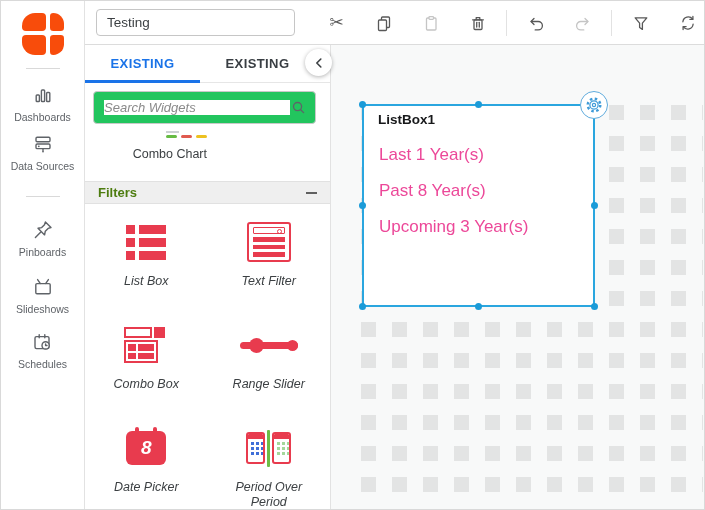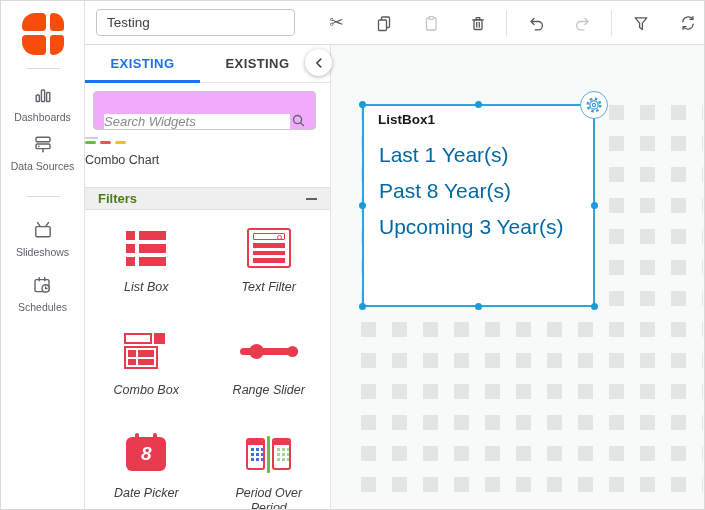--- a/index.html
+++ b/index.html
@@ -40,25 +40,25 @@
 
   .content { flex:1; display:flex; min-height:0; }
 
   
   .panel { width:246px; flex:0 0 246px; border-right:1px solid #e2e2e2; background:#fff; position:relative; }
   .tabs { display:flex; height:38px; border-bottom:1px solid #e6e6e6; }
   .tab { width:115px; display:flex; align-items:center; justify-content:center; font-size:13px; font-weight:bold; letter-spacing:.4px; color:#393e43; cursor:pointer; position:relative; }
   .tab.active { color:#1a73e8; }
   .tab.active::after { content:""; position:absolute; left:0; right:0; bottom:-1px; height:3px; background:#1a73e8; }
   .collapse-btn { position:absolute; top:4px; left:220px; width:27px; height:27px; border-radius:50%; background:#fff; box-shadow:0 1px 4px rgba(0,0,0,.3); display:flex; align-items:center; justify-content:center; cursor:pointer; z-index:6; border:none; }
-  .search-box { margin:8px 14px 0 8px; height:39px; border:1px solid #c9c9c9; border-radius:4px; display:flex; align-items:flex-end; padding:0 8px 0 10px; background:#f0abfc; }
+  .search-box { margin:8px 14px 0 8px; height:33px; border:1px solid #c9c9c9; border-radius:4px; display:flex; align-items:center; padding:0 8px 0 10px; background:#22c55e; }
   .search-box input { flex:1; border:none; outline:none; font-style:italic; font-size:13px; color:#555; font-family:inherit; min-width:0; }
   .search-box input::placeholder { color:#8a8a8a; font-style:italic; }
 
-  .combo-partial { width:122px; padding-top:7px; height:57px; display:flex; flex-direction:column; align-items:flex-start; cursor:pointer; }
+  .combo-partial { width:122px; padding-top:7px; height:57px; display:flex; flex-direction:column; align-items:flex-end; cursor:pointer; }
   .cp-art { width:41px; }
   .mini-axis { width:13px; height:2px; background:#cdd1d4; }
   .dashes { display:flex; gap:4px; margin-top:2px; }
   .dash { width:11px; height:3px; border-radius:1.5px; }
   .dash.g { background:#66bb44; } .dash.r { background:#e05a4f; } .dash.y { background:#edc120; }
   .cp-label { margin-top:9px; font-size:12.5px; color:#3c4043; }
 
   .section-bar { height:23px; background:#efefef; border-top:1px solid #e1e1e1; border-bottom:1px solid #e1e1e1; display:flex; align-items:center; justify-content:space-between; padding:0 13px; }
   .section-title { font-size:13px; font-weight:bold; color:#4d7c0f; }
   .minus-btn { width:11px; height:2px; background:#606060; cursor:pointer; }
@@ -106,21 +106,21 @@
   
   .canvas { flex:1; position:relative; background:#f8f9f9; overflow:hidden; }
   .grid-layer { position:absolute; left:30px; top:60px; right:1px; bottom:6px;
     background-color:#e3e4e4;
     background-image:linear-gradient(#f8f9f9 16px, rgba(0,0,0,0) 16px),
                      linear-gradient(90deg,#f8f9f9 16px, rgba(0,0,0,0) 16px);
     background-size:31px 31px; background-position:-16px -16px; }
   .lbx { position:absolute; left:31px; top:59px; width:233px; height:203px; background:#fff; border:2px solid #2aa6df; z-index:2; }
   .lbx-title { padding:6px 0 0 14px; font-size:13.5px; font-weight:bold; color:#17181a; }
   .lbx-list { margin-top:10px; padding-left:15px; }
-  .lbx-item { height:36px; display:flex; align-items:center; font-size:21px; color:#0369a1; cursor:pointer; }
+  .lbx-item { height:36px; display:flex; align-items:center; font-size:17px; color:#ec4899; cursor:pointer; }
   .handle { position:absolute; width:7px; height:7px; border-radius:50%; background:#1b9bd8; z-index:3; }
   .h-nw{left:-5px;top:-5px;} .h-n{left:calc(50% - 3.5px);top:-5px;} .h-ne{right:-5px;top:-5px;}
   .h-w{left:-5px;top:calc(50% - 3.5px);} .h-e{right:-5px;top:calc(50% - 3.5px);}
   .h-sw{left:-5px;bottom:-5px;} .h-s{left:calc(50% - 3.5px);bottom:-5px;} .h-se{right:-5px;bottom:-5px;}
   .gear-btn { position:absolute; top:-15px; right:-15px; width:28px; height:28px; border-radius:50%; background:#fff; border:1px solid #5fabdd; display:flex; align-items:center; justify-content:center; z-index:4; cursor:pointer; }
 </style>
 </head>
 <body>
 
 <div class="app">
@@ -149,20 +149,27 @@
         <rect x="4" y="11" width="14" height="4.6" rx="1.2"></rect>
         <circle cx="6.8" cy="13.3" r="0.9" fill="#5f6368" stroke="none"></circle>
         <line x1="11" y1="15.6" x2="11" y2="17.6"></line>
         <circle cx="11" cy="18.6" r="0.9" fill="#5f6368" stroke="none"></circle>
       </svg>
       <span class="lbl">Data Sources</span>
     </div>
 
     <div class="side-div mid"></div>
 
+    <div class="side-item pin">
+      <svg class="sicon" width="22" height="22" viewBox="0 0 22 22">
+        <path d="M13.4 2.9 L19 8.5 L16.1 9.4 L13.3 12.2 L12.6 15.9 L6 9.3 L9.7 8.6 L12.5 5.8 Z"></path>
+        <path d="M8.6 13.3 L3.4 18.5"></path>
+      </svg>
+      <span class="lbl">Pinboards</span>
+    </div>
 
     <div class="side-item slide">
       <svg class="sicon" width="22" height="22" viewBox="0 0 22 22">
         <rect x="3.8" y="7.6" width="14.4" height="10.2" rx="1.2"></rect>
         <path d="M8.2 7.4 L5.6 3.6"></path>
           <path d="M13.8 7.4 L16.4 3.6"></path>
       </svg>
       <span class="lbl">Slideshows</span>
     </div>
 

